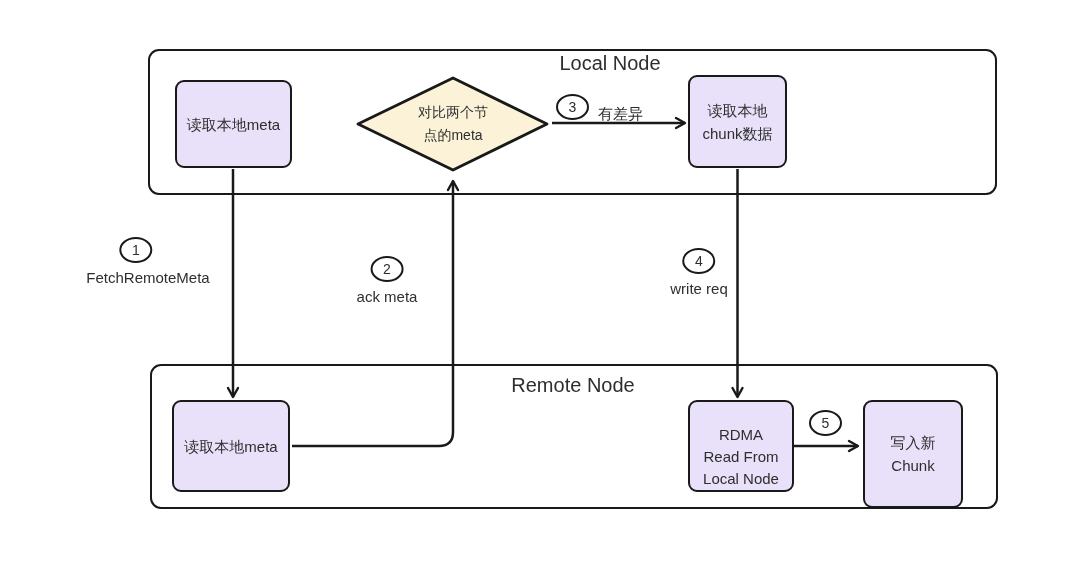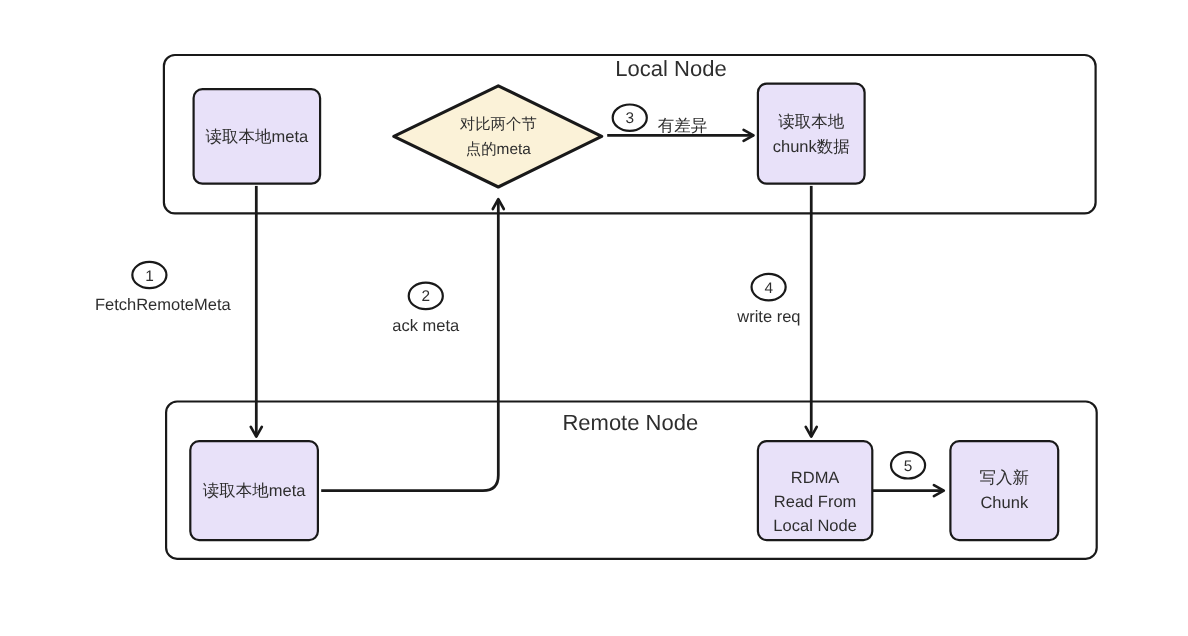--- a/index.html
+++ b/index.html
@@ -52,21 +52,21 @@
     text-align: center;
     font-size: 15px;
     line-height: 23px;
     color: var(--text);
     z-index: 3;
   }
   #node-local-read-meta   { left: 175px; top: 80px;  width: 117px; height: 88px; }
   #node-read-local-chunk  { left: 688px; top: 75px;  width: 99px;  height: 93px; }
   #node-remote-read-meta  { left: 172px; top: 400px; width: 118px; height: 92px; }
   #node-rdma-read         { left: 688px; top: 400px; width: 106px; height: 92px; line-height: 22px; justify-content: flex-end; }
-  #node-write-new-chunk   { left: 863px; top: 400px; width: 100px; height: 92px; }
+  #node-write-new-chunk   { left: 863px; top: 400px; width: 100px; height: 108px; }
 
   
   .diamond-label {
     position: absolute;
     left: 453px; top: 124px;
     transform: translate(-50%, -50%);
     text-align: center;
     font-size: 14px;
     line-height: 23px;
     color: var(--text);

